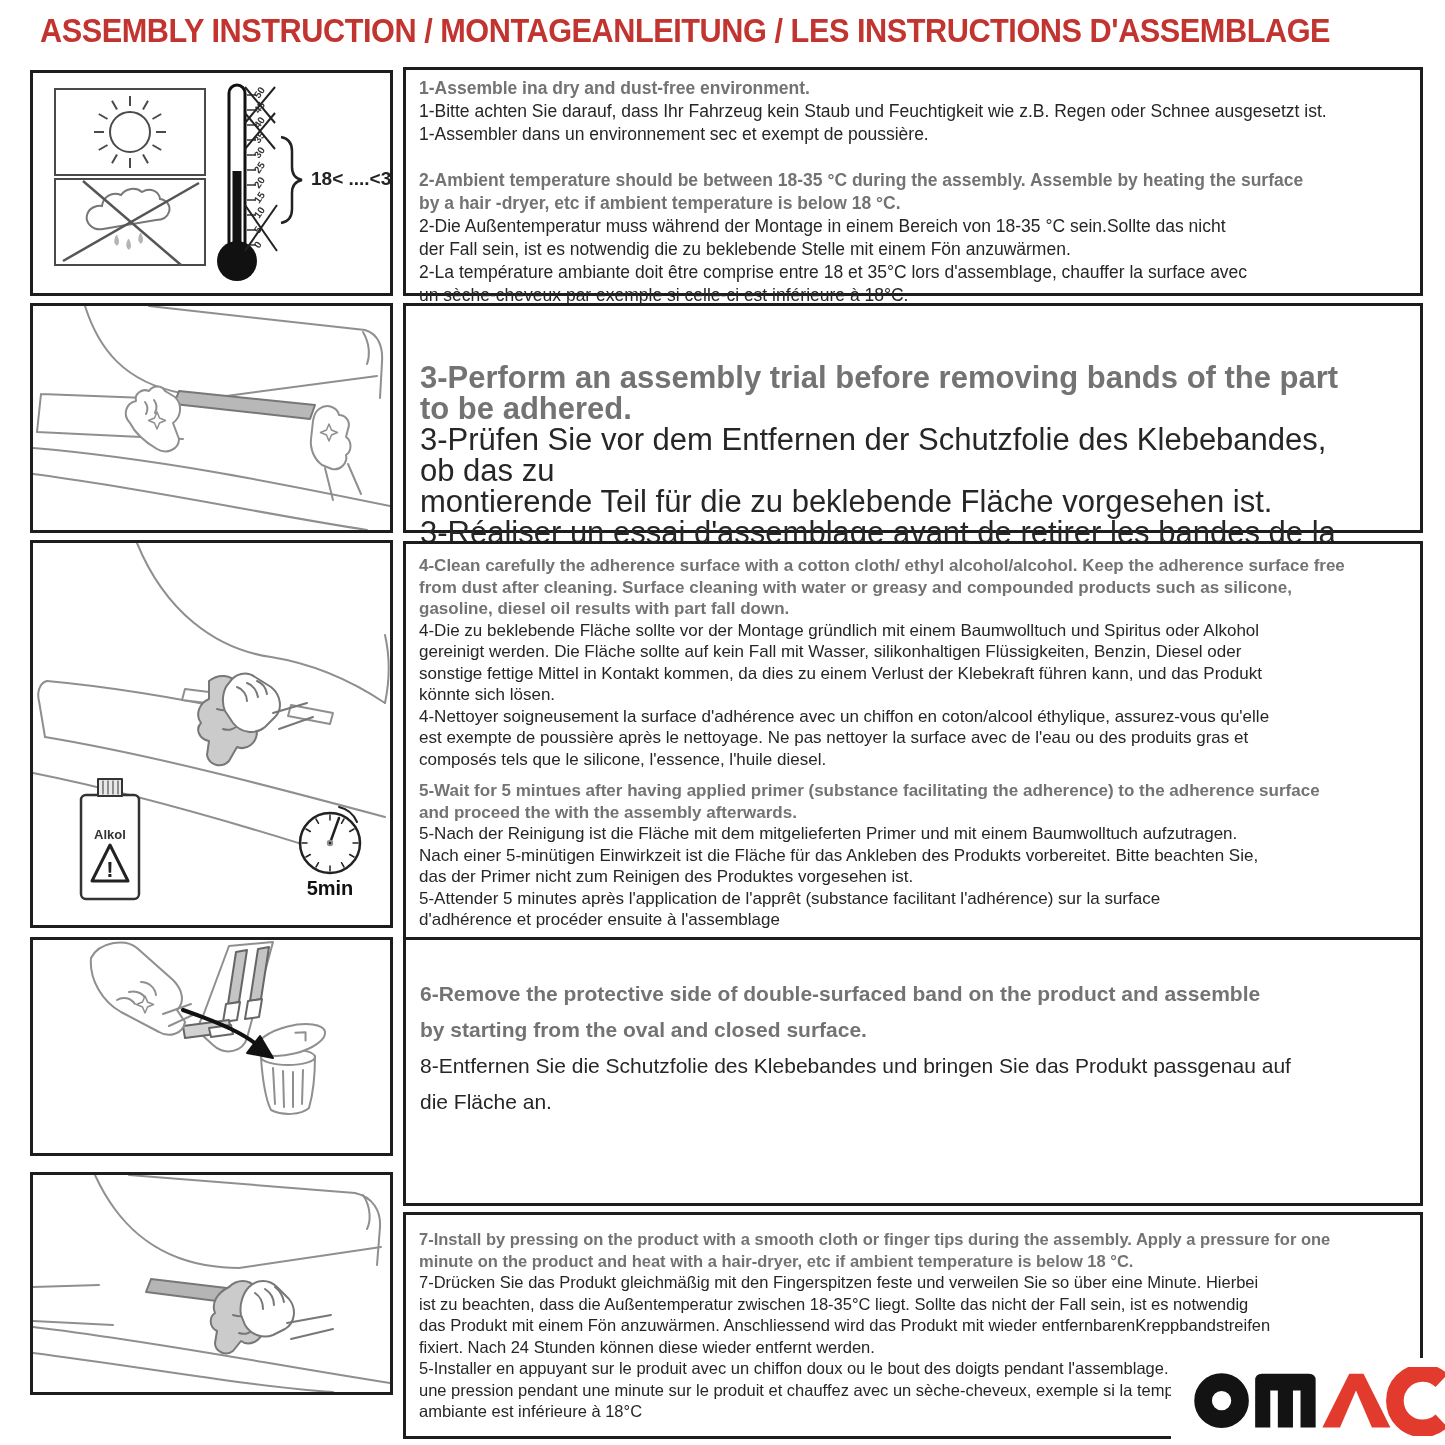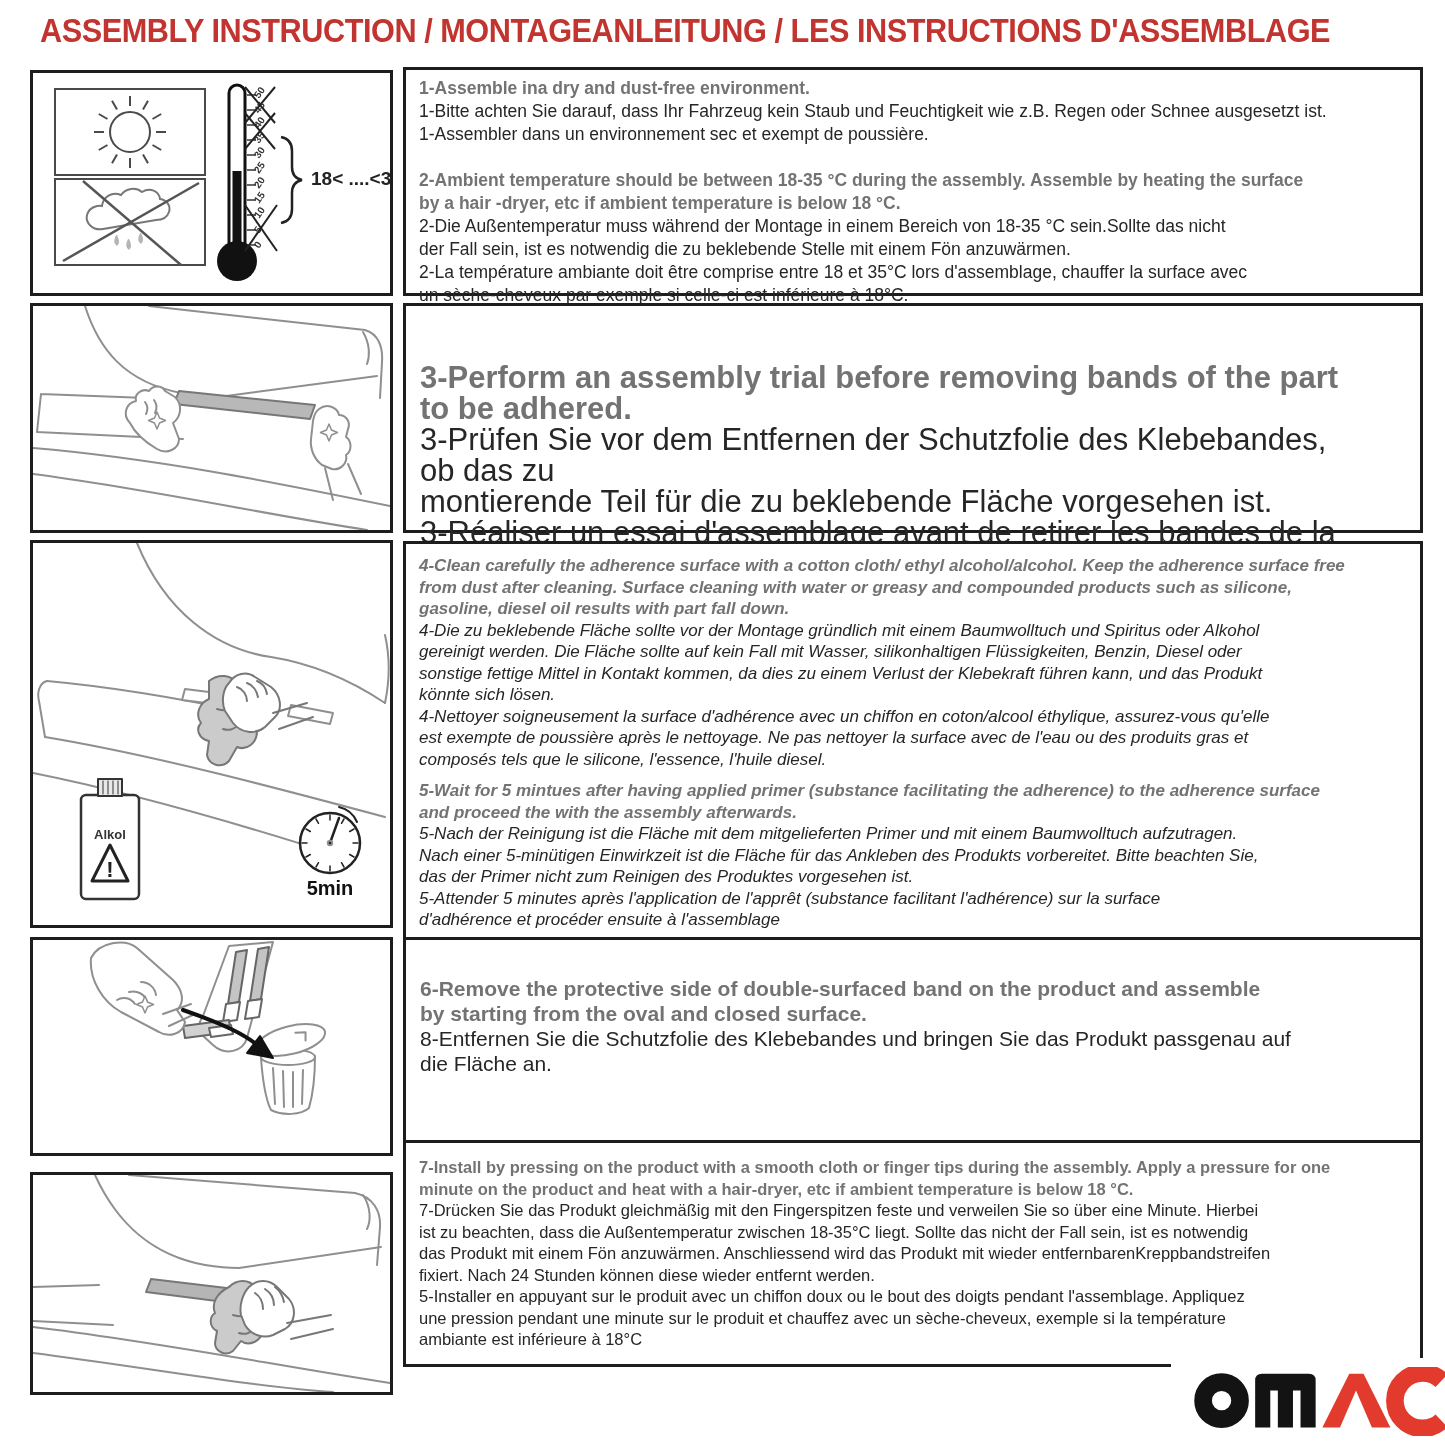--- a/index.html
+++ b/index.html
@@ -10,25 +10,25 @@
          transform:scaleX(0.93);transform-origin:left center;}
   .box{position:absolute;border:3px solid #1d1d1d;background:#fff;box-sizing:border-box;}
   .ill{left:30px;width:363px;}
   .txt{left:403px;width:1020px;color:#262626;}
   .txt p{margin:0;white-space:pre-line;}
   .b{font-weight:bold;color:#737373;}
   #txt1{top:67px;height:229px;padding:7px 10px 0 13px;font-size:17.5px;line-height:23px;}
   #ill1{top:70px;height:226px;}
   #txt2{top:303px;height:230px;padding:56px 60px 0 14px;font-size:31px;line-height:31px;}
   #ill2{top:303px;height:230px;}
-  #txt3{top:541px;height:450px;padding:11px 10px 0 13px;font-size:17px;line-height:21.5px;font-style:italic;}
+  #txt3{top:541px;height:450px;padding:11px 10px 0 13px;font-size:17px;line-height:21.5px;}
   #ill3{top:540px;height:388px;}
-  #txt4{top:937px;height:269px;padding:36px 30px 0 14px;font-size:21px;line-height:25px;}
+  #txt4{top:937px;height:269px;padding:36px 30px 0 14px;font-size:21px;line-height:36px;}
   #ill4{top:937px;height:219px;}
-  #txt5{top:1140px;height:227px;padding:14px 8px 0 13px;font-size:16.5px;line-height:21.5px;}
+  #txt5{top:1212px;height:227px;padding:14px 8px 0 13px;font-size:16.5px;line-height:21.5px;}
   #ill5{top:1172px;height:223px;}
   .gap{margin-bottom:23px !important;}
   .gap-sm{margin-bottom:10px !important;}
   .logo{position:absolute;left:1171px;top:1358px;width:274px;height:87px;background:#fff;
         display:flex;align-items:center;justify-content:flex-end;z-index:5;}
   .logo svg{display:block;}
   .sr{position:absolute;width:1px;height:1px;overflow:hidden;clip:rect(0 0 0 0);}
   svg text{font-family:"Liberation Sans", sans-serif;}
 </style>
 </head>

